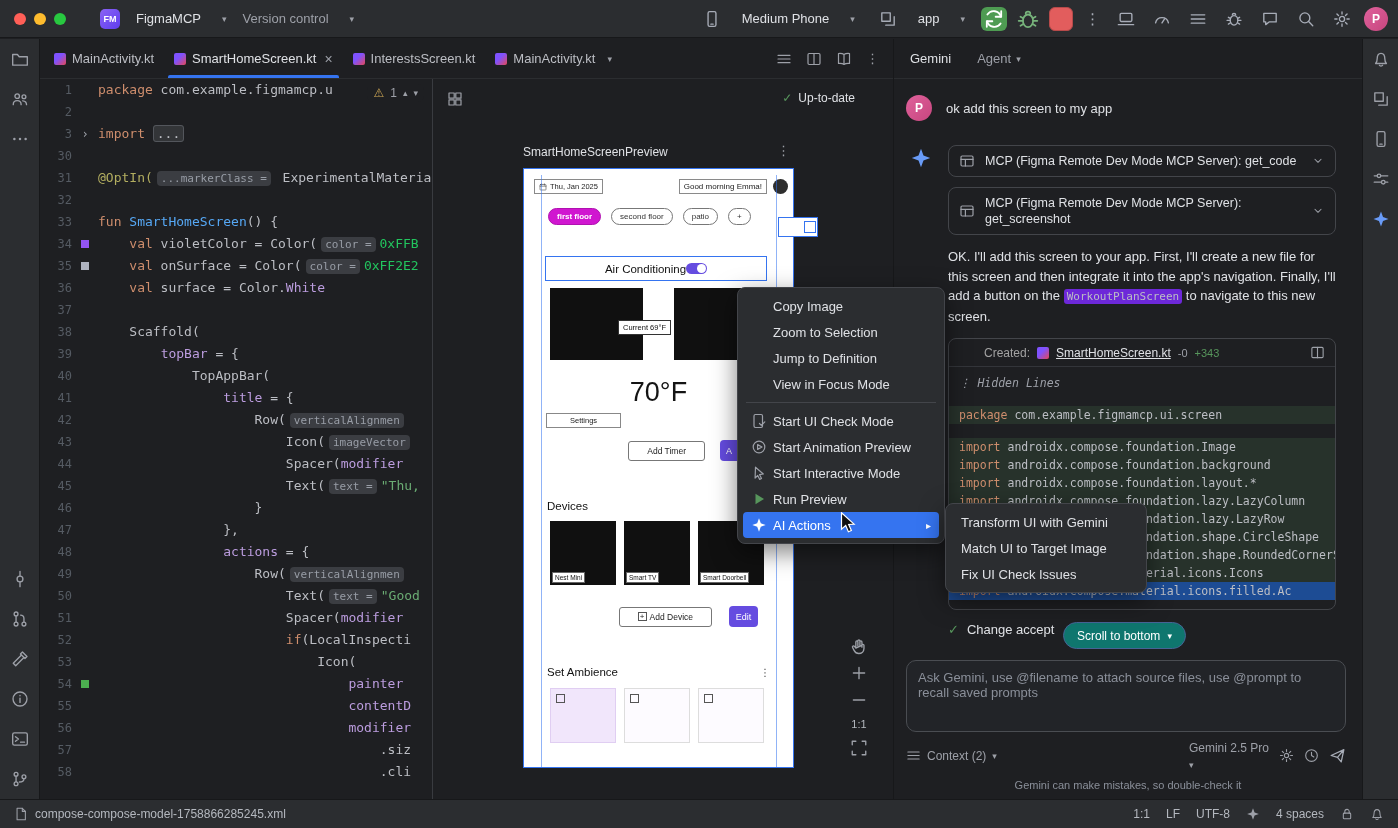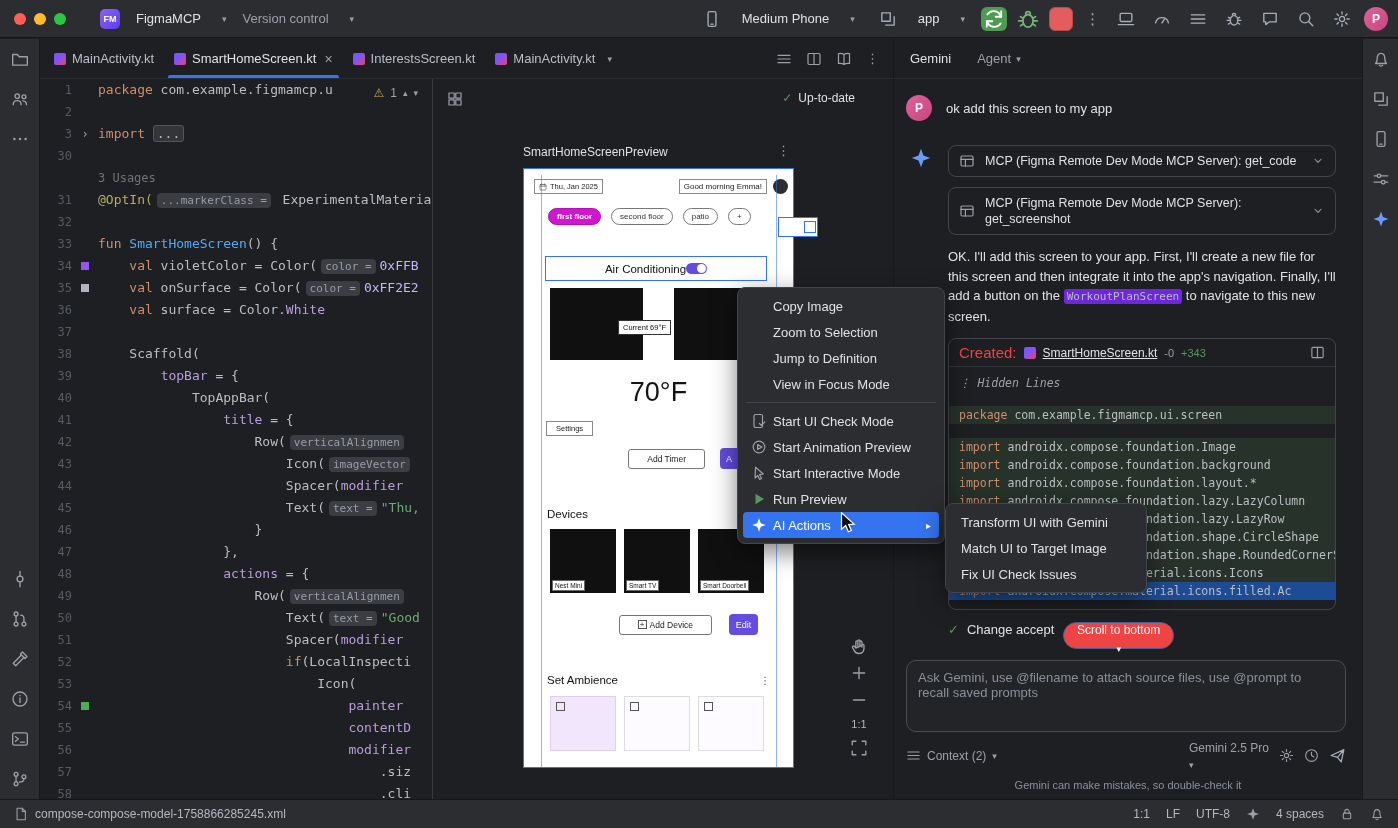--- a/index.html
+++ b/index.html
@@ -44,21 +44,21 @@
   .tab-actions .ticon { width:16px; height:16px; }
 
   .code-pane { position:absolute; top:40px; left:0; width:392px; bottom:0; overflow:hidden; font-family:"DejaVu Sans Mono",monospace; font-size:13px; }
   .code-row { display:flex; height:22px; line-height:22px; white-space:pre; }
   .ln { width:32px; text-align:right; color:#555b63; font-size:12px; flex:none; }
   .gut { width:26px; flex:none; display:flex; align-items:center; justify-content:center; color:#9da0a8; }
   .gut.foldarr { font-size:12px; }
   .sw { width:8px; height:8px; display:inline-block; }
   .sw.swatch-purple{background:#9455f5}.sw.swatch-gray{background:#aeb3bf}.sw.swatch-green{background:#4caf50}
   .code-text { flex:1; overflow:hidden; color:#bcbec4; }
-  .tk-k{color:#cf8e6d}.tk-d{color:#bcbec4}.tk-ann{color:#b3ae60}.tk-s{color:#6aab73}.tk-num{color:#c4b5fd}.tk-na{color:#bc9ddf}.tk-fn{color:#56a8f5}.tk-cm{color:#6f737a;font-size:12px}
+  .tk-k{color:#cf8e6d}.tk-d{color:#bcbec4}.tk-ann{color:#b3ae60}.tk-s{color:#6aab73}.tk-num{color:#22c55e}.tk-na{color:#bc9ddf}.tk-fn{color:#56a8f5}.tk-cm{color:#6f737a;font-size:12px}
   .tk-h{background:#3b3d42;color:#989da6;border-radius:4px;padding:1px 4px;margin:0 4px;font-size:11px}
   .tk-fold{background:#333538;border:1px solid #53565c;border-radius:3px;padding:0 3px;color:#bcbec4}
   .inspect-widget { position:absolute; top:5px; right:8px; display:flex; align-items:center; gap:6px; background:#1e1f22; padding:2px 6px; border-radius:6px; font-family:"Liberation Sans",sans-serif; }
   .warn-glyph { color:#d6ae58; font-size:12px; }
   .warn-num { color:#9da0a8; font-size:12px; }
   .mini-chev { color:#9da0a8; font-size:9px; }
 
   
   .preview-pane { position:absolute; top:40px; left:392px; right:0; bottom:0; background:#1e1f22; border-left:1px solid #393b40; overflow:hidden; }
   .pv-gallery { position:absolute; left:14px; top:12px; color:#9da0a8; }
@@ -79,21 +79,21 @@
   .fchip.active { background:#d016d0; border-color:#b011b0; color:#fff; font-weight:bold; }
   .ph-ac-select { margin:31px 0 0 21px; width:222px; height:25px; border:1px solid #3574f0; display:flex; align-items:center; justify-content:center; padding:0 5px; }
   .ph-ac-select .t { font-size:11.5px; color:#111; }
   .ph-toggle { width:21px; height:11px; border-radius:6px; background:#654ce0; position:relative; flex:none; }
   .ph-toggle .dot { position:absolute; right:1px; top:1px; width:9px; height:9px; border-radius:50%; background:#fff; }
   .ph-cards { position:relative; margin:7px 0 0 26px; width:215px; height:74px; }
   .blk { position:absolute; top:0; background:#101010; }
   .blk.b1{left:0;width:93px;height:72px}.blk.b2{right:0;width:91px;height:72px}
   .cur-label { position:absolute; left:68px; top:32px; background:#fff; border:1px solid #333; font-size:7.5px; padding:2px 4px; color:#111; white-space:nowrap; }
   .ph-temp { margin-top:15px; text-align:center; font-size:27px; color:#141414; }
-  .ph-settings { display:inline-block; margin:13px 0 0 22px; border:1px solid #888; font-size:7.5px; padding:2px 9px; color:#222; }
+  .ph-settings { display:inline-block; margin:5px 0 0 22px; border:1px solid #888; font-size:7.5px; padding:2px 23px; color:#222; }
   .ph-btnrow { display:flex; justify-content:flex-end; align-items:center; gap:15px; padding-right:44px; margin-top:12px; }
   .ph-outline-btn { display:inline-flex; align-items:center; gap:3px; border:1px solid #777; border-radius:3px; font-size:8.5px; padding:4px 18px; color:#222; background:#fff; white-space:nowrap; }
   .ph-purple-btn { min-width:29px; height:21px; background:#654ce0; border-radius:4px; color:#fff; font-size:9px; display:inline-flex; align-items:center; padding:0 6px; }
   .ph-purple-btn.edit { justify-content:center; }
   .ph-sec { display:flex; justify-content:space-between; align-items:center; padding:0 23px; margin-top:39px; }
   .ph-sec .t { font-size:11.5px; color:#111; }
   .ph-dots { color:#444; font-size:10px; }
   .ph-devrow { display:flex; gap:8px; margin:9px 0 0 26px; }
   .dev-card { width:66px; height:64px; background:#101010; position:relative; }
   .dev-label { position:absolute; left:2px; bottom:2px; background:#fff; border:1px solid #666; font-size:6.5px; padding:1px 2px; color:#111; white-space:nowrap; }
@@ -122,35 +122,35 @@
   .g-spark { width:22px; height:22px; color:#699bf7; margin:2px 0 0 4px; flex:none; }
   .g-content { margin-left:16px; width:388px; }
   .toolcall { border:1px solid #43454a; border-radius:8px; display:flex; align-items:center; gap:10px; padding:7px 10px; margin-bottom:10px; }
   .toolcall .tc-icon { width:16px; height:16px; color:#9da0a8; flex:none; }
   .toolcall .tc-label { font-size:12.5px; color:#dfe1e5; max-width:312px; line-height:16px; }
   .toolcall .tc-chev { margin-left:auto; width:14px; height:14px; color:#9da0a8; flex:none; }
   .g-para { margin-top:12px; font-size:13px; line-height:19.5px; color:#dfe1e5; }
   .inline-code { font-family:"DejaVu Sans Mono",monospace; font-size:11px; background:#6d28d9; border-radius:3px; padding:1px 3px; color:#bcbec4; }
   .created-card { margin-top:12px; border:1px solid #43454a; border-radius:8px; overflow:hidden; }
   .cc-header { height:28px; display:flex; align-items:center; gap:7px; padding:0 10px; border-bottom:1px solid #33353a; }
-  .cc-label { color:#ef4444; font-size:15px; }
+  .cc-label { color:#a3a3a3; font-size:12px;margin-left:25px; }
   .cc-file { color:#dfe1e5; font-size:12px; text-decoration:underline; }
   .cc-minus { color:#9da0a8; font-size:11px; }
   .cc-plus { color:#57965c; font-size:11px; }
   .cc-diff { margin-left:auto; width:15px; height:15px; color:#9da0a8; }
   .cc-code { padding:7px 0 9px; font-family:"DejaVu Sans Mono",monospace; font-size:11.5px; }
   .cl-row { height:18px; line-height:18px; padding-left:10px; white-space:pre; overflow:hidden; color:#bcbec4; }
   .cl-row.added { background:rgba(87,150,92,.16); }
   .cl-row.selected { background:#1d4c94; }
   .cl-row.hidden-row { color:#9da0a8; font-style:italic; }
   .cl-row.blank { height:14px; }
   .cl-kw { color:#cf8e6d; }
   .g-change { display:flex; align-items:center; gap:8px; margin-top:12px; font-size:13px; color:#dfe1e5; }
   .g-change .ok { color:#57965c; }
-  .scroll-pill { position:absolute; left:169px; top:583px; height:27px; display:flex; align-items:center; gap:7px; padding:0 13px; background:#ef4444; border:1px solid #466395; border-radius:14px; font-size:12px; color:#ffffff; z-index:8;flex-direction:column; }
+  .scroll-pill { position:absolute; left:169px; top:583px; height:27px; display:flex; align-items:center; gap:7px; padding:0 13px; background:#0f766e; border:1px solid #466395; border-radius:14px; font-size:12px; color:#ffffff; z-index:8; }
   .g-input { position:absolute; left:12px; top:621px; width:440px; height:72px; border:1px solid #4a4d52; border-radius:10px; background:#222428; }
   .g-input textarea { width:100%; height:100%; background:transparent; border:none; outline:none; resize:none; color:#dfe1e5; font-family:"Liberation Sans",sans-serif; font-size:13px; padding:9px 11px; }
   .g-input textarea::placeholder { color:#8a8f99; }
   .g-controls { position:absolute; left:12px; top:702px; width:440px; display:flex; align-items:center; gap:10px; color:#9da0a8; font-size:12px; }
   .g-ctx { display:flex; align-items:center; gap:6px; }
   .g-model { margin-left:auto; display:flex; align-items:flex-start; gap:5px;flex-direction:column; }
   .g-cicon { width:15px; height:15px; color:#9da0a8; }
   .g-send { width:17px; height:17px; color:#a8adb8; }
   .g-disclaimer { position:absolute; left:0; right:0; top:740px; text-align:center; font-size:11px; color:#8a8f99; }
 
@@ -416,21 +416,20 @@
       <span>⋮</span>
     </div>
   </div>
 
   <div class="code-pane">
     <div id="code-lines">
         <div class="code-row"><span class="ln">1</span><span class="gut"></span><span class="code-text"><span class="tk-k">package</span><span class="tk-d"> com.example.figmamcp.u</span></span></div>
         <div class="code-row"><span class="ln">2</span><span class="gut"></span><span class="code-text"></span></div>
         <div class="code-row"><span class="ln">3</span><span class="gut foldarr">›</span><span class="code-text"><span class="tk-k">import</span><span class="tk-d"> </span><span class="tk-fold">...</span></span></div>
         <div class="code-row"><span class="ln">30</span><span class="gut"></span><span class="code-text"></span></div>
-        <div class="code-row"><span class="ln"></span><span class="gut"></span><span class="code-text"><span class="tk-cm">3 Usages</span></span></div>
         <div class="code-row"><span class="ln">31</span><span class="gut"></span><span class="code-text"><span class="tk-ann">@OptIn(</span><span class="tk-h">...markerClass =</span><span class="tk-d"> ExperimentalMateria</span></span></div>
         <div class="code-row"><span class="ln">32</span><span class="gut"></span></div>
         <div class="code-row"><span class="ln">33</span><span class="gut"></span><span class="code-text"><span class="tk-k">fun</span><span class="tk-fn"> SmartHomeScreen</span><span class="tk-d">() {</span></span></div>
         <div class="code-row"><span class="ln">34</span><span class="gut"><span class="sw swatch-purple"></span></span><span class="code-text"><span class="tk-d">    </span><span class="tk-k">val</span><span class="tk-d"> violetColor = Color(</span><span class="tk-h">color =</span><span class="tk-num">0xFFB</span></span></div>
         <div class="code-row"><span class="ln">35</span><span class="gut"><span class="sw swatch-gray"></span></span><span class="code-text"><span class="tk-d">    </span><span class="tk-k">val</span><span class="tk-d"> onSurface = Color(</span><span class="tk-h">color =</span><span class="tk-num">0xFF2E2</span></span></div>
         <div class="code-row"><span class="ln">36</span><span class="gut"></span><span class="code-text"><span class="tk-d">    </span><span class="tk-k">val</span><span class="tk-d"> surface = Color.</span><span class="tk-na">White</span></span></div>
         <div class="code-row"><span class="ln">37</span><span class="gut"></span><span class="code-text"></span></div>
         <div class="code-row"><span class="ln">38</span><span class="gut"></span><span class="code-text"><span class="tk-d">    </span><span class="tk-d">Scaffold(</span></span></div>
         <div class="code-row"><span class="ln">39</span><span class="gut"></span><span class="code-text"><span class="tk-d">        </span><span class="tk-na">topBar</span><span class="tk-d"> = {</span></span></div>
         <div class="code-row"><span class="ln">40</span><span class="gut"></span><span class="code-text"><span class="tk-d">            </span><span class="tk-d">TopAppBar(</span></span></div>

